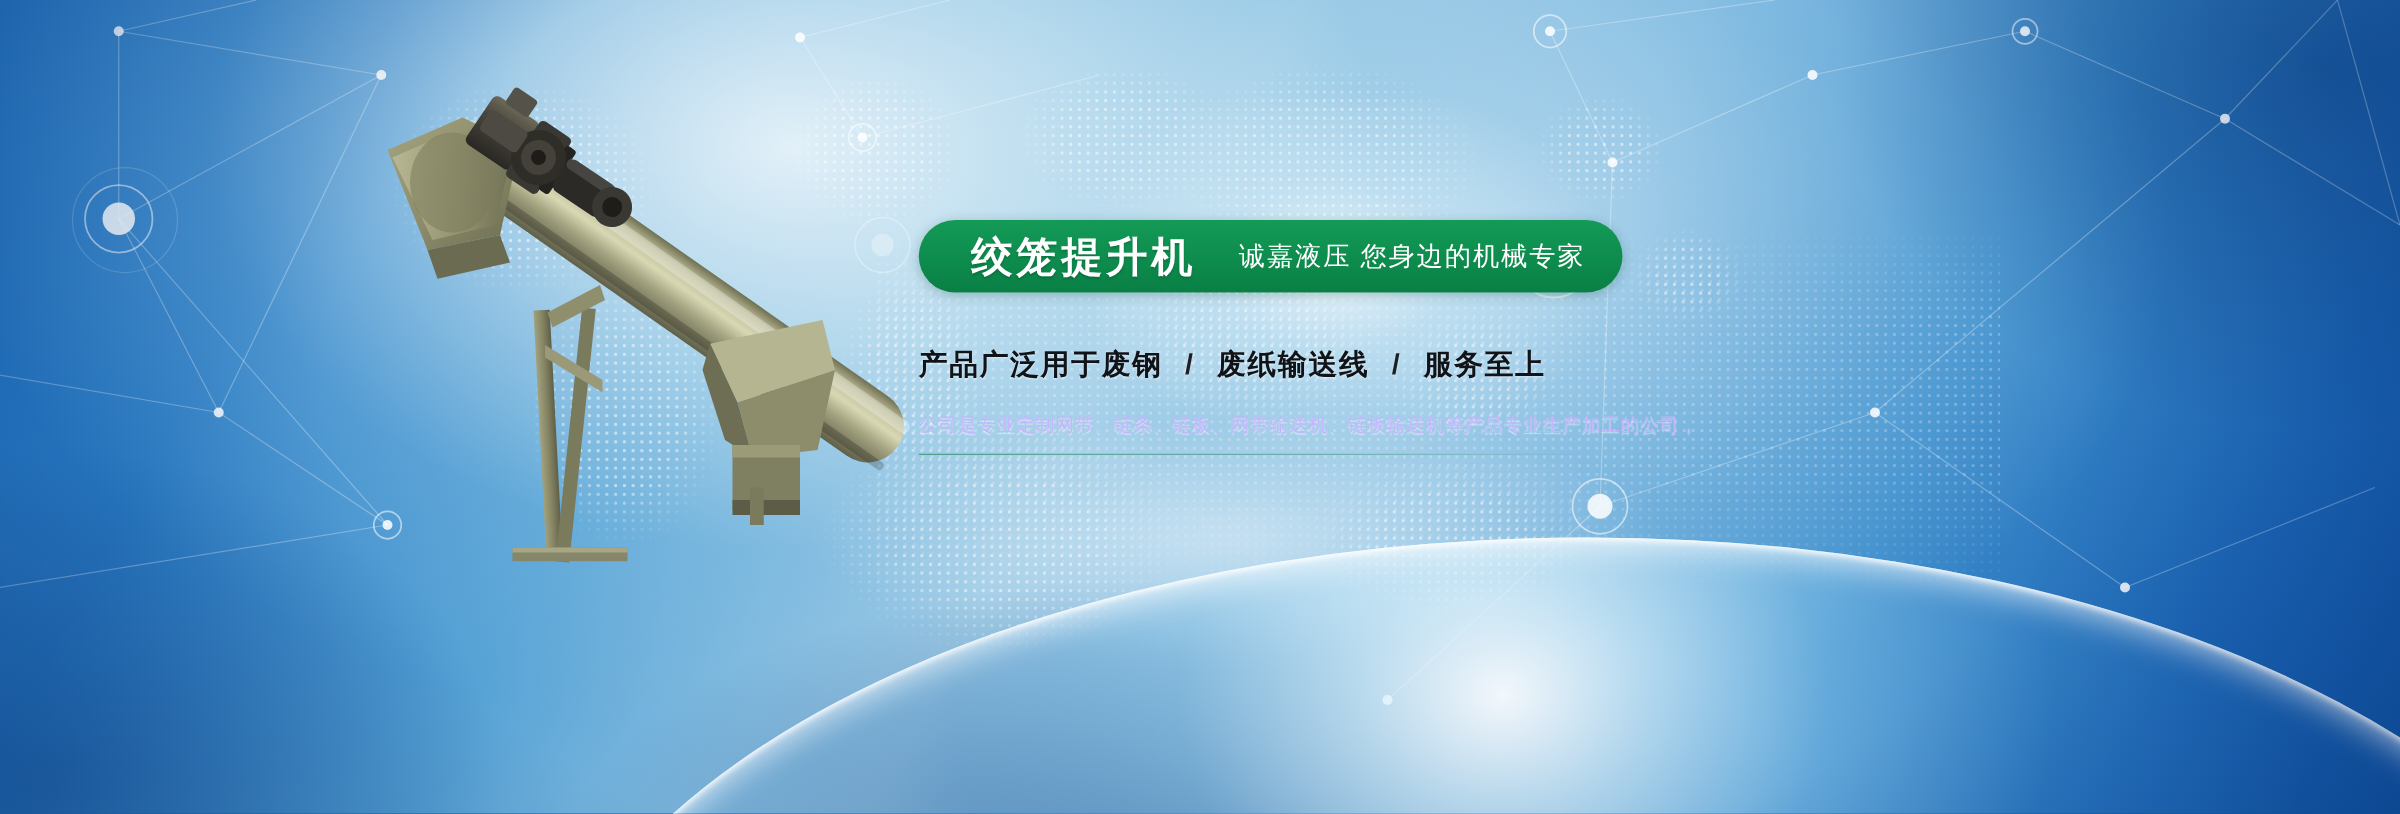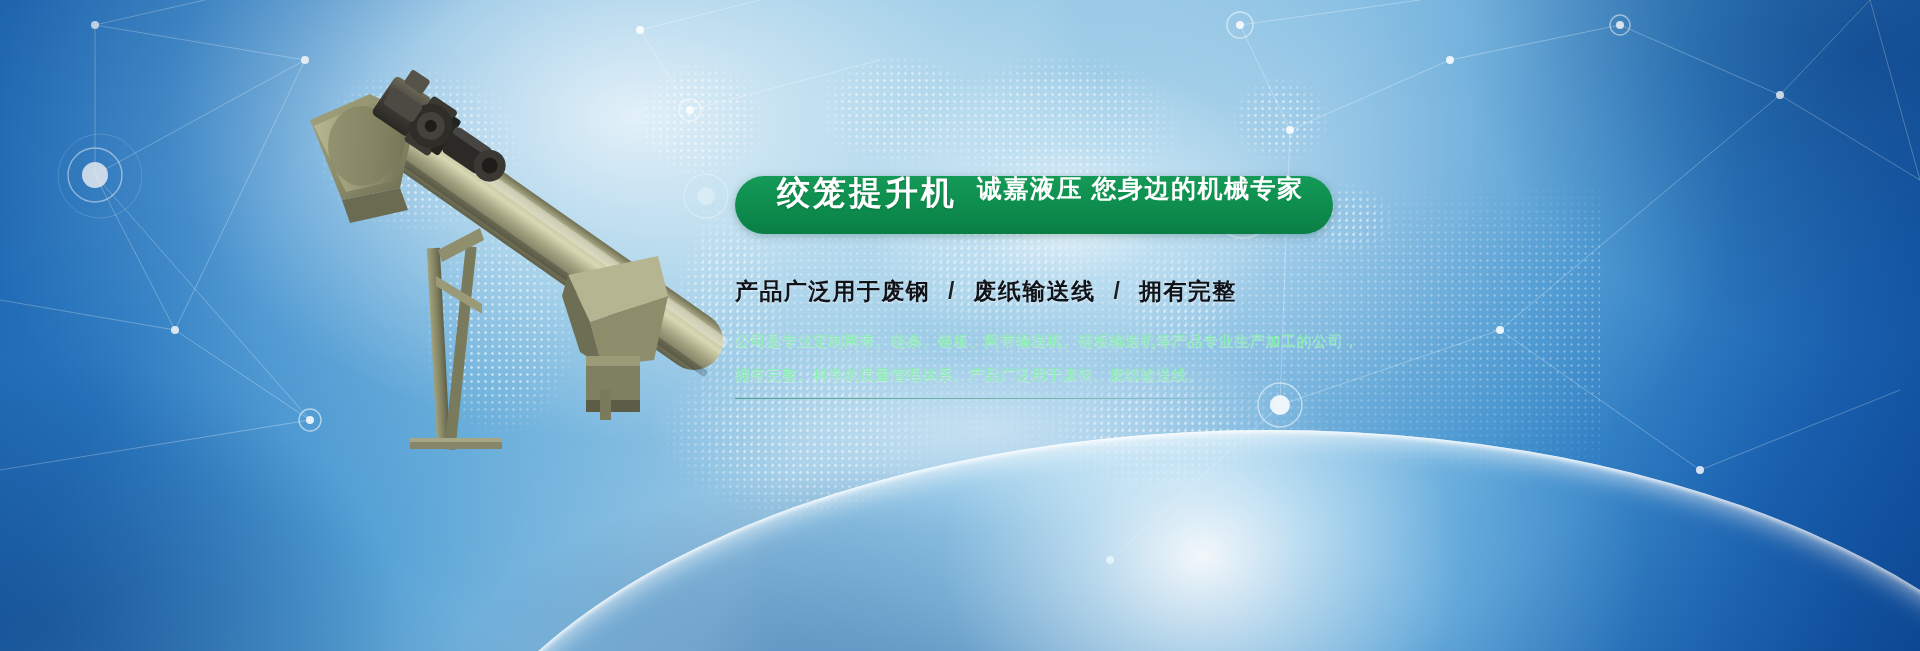--- a/index.html
+++ b/index.html
@@ -105,39 +105,39 @@
   .content{position:absolute;left:735px;top:176px;width:1130px;}
 
   .pill{
     position:relative;display:inline-block;
     height:58px;border-radius:29px;
     background:linear-gradient(180deg,#149a57 0%,#0d8c4d 55%,#0a7f45 100%);
     padding:0 30px 0 42px;
     box-shadow:0 2px 9px rgba(4,60,30,0.25);
     white-space:nowrap;
   }
-  .pill-inner{display:flex;align-items:flex-start;height:58px;gap:20px;}
+  .pill-inner{display:flex;align-items:center;height:58px;gap:34px;}
   .pill-title{
     font-size:33px;font-weight:bold;color:#ffffff;letter-spacing:3px;
     line-height:1;text-shadow:0 1px 2px rgba(0,0,0,0.18);
   }
   .pill-sub{
-    font-size:25px;color:#ffffff;letter-spacing:1.5px;line-height:1;font-weight:700;
+    font-size:21px;color:#ffffff;letter-spacing:1.5px;line-height:1;font-weight:400;
   }
 
   .tagline{
     margin-top:42px;font-size:23px;font-weight:bold;color:#101318;
     letter-spacing:1.4px;white-space:nowrap;
     text-shadow:0 1px 2px rgba(255,255,255,0.55);
   }
   .tag-sep{color:#1c2026;padding:0 10px;font-weight:bold;}
 
   .desc{margin-top:22px;}
   .desc p{
-    margin:0 0 11px 0;font-size:15px;color:#86efac;letter-spacing:.6px;
+    margin:0 0 11px 0;font-size:15px;color:#c4b5fd;letter-spacing:.6px;
     line-height:1.55;white-space:nowrap;
     text-shadow:0 1px 1px rgba(255,255,255,0.5);
   }
   .rule{
     margin-top:6px;width:540px;height:1px;
     background:linear-gradient(90deg, rgba(12,122,68,0.55) 0%, rgba(12,122,68,0.35) 62%, rgba(12,122,68,0) 100%);
   }
 </style>
 </head>
 <body>
@@ -313,23 +313,22 @@
         <span class="pill-title">绞笼提升机</span>
         <span class="pill-sub">诚嘉液压  您身边的机械专家</span>
       </div>
     </div>
 
     <div class="tagline">
       <span>产品广泛用于废钢</span>
       <span class="tag-sep">/</span>
       <span>废纸输送线</span>
       <span class="tag-sep">/</span>
-      <span>拥有完整</span>
+      <span>服务至上</span>
     </div>
 
     <div class="desc">
       <p>公司是专业定制网带、链条、链板、网带输送机、链板输送机等产品专业生产加工的公司，</p>
-      <p>拥有完整、科学的质量管理体系。产品广泛用于废钢、废纸输送线。</p>
       <div class="rule"></div>
     </div>
 
   </div>
 </div>
 
 </body></html>

